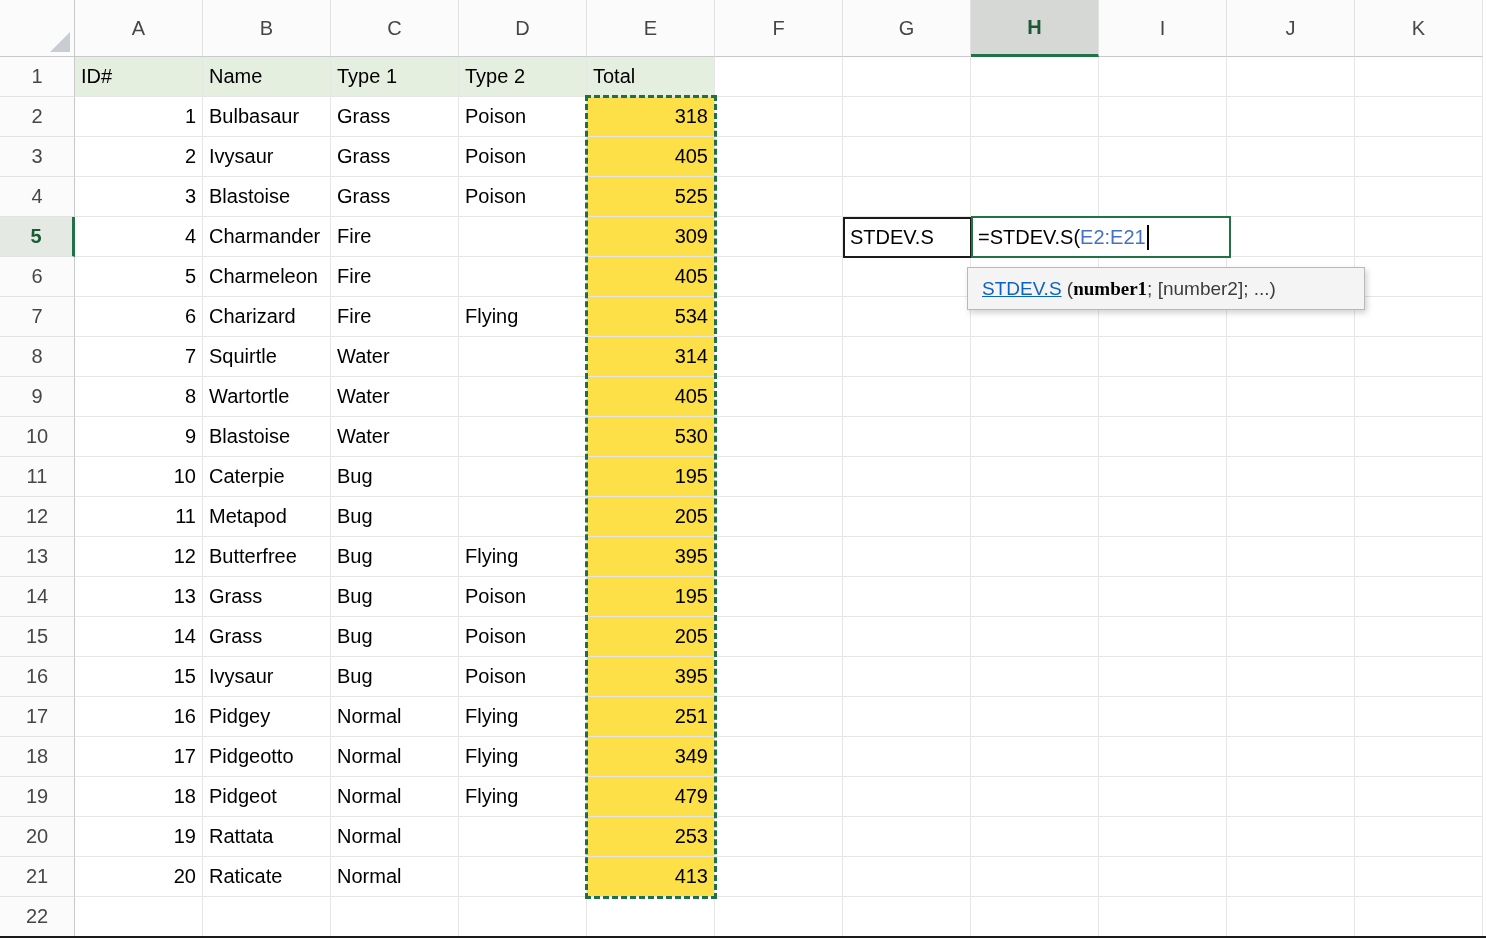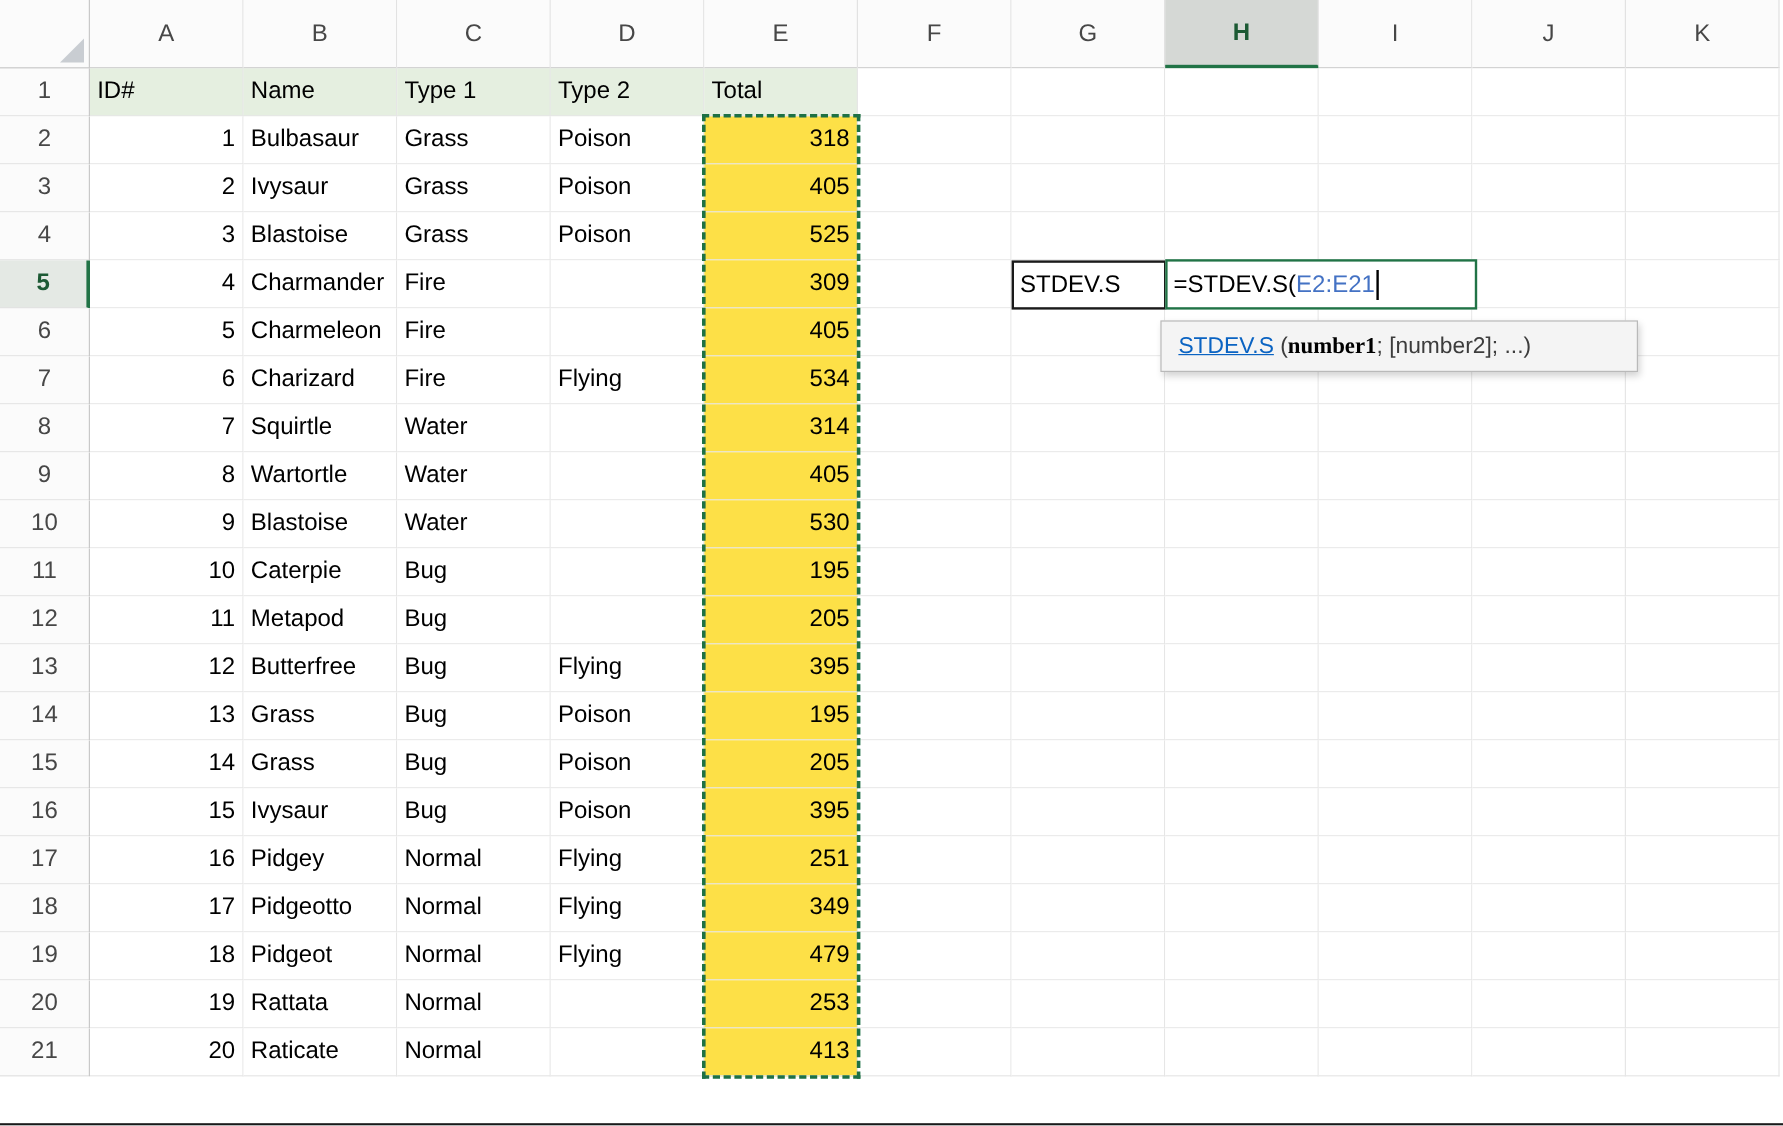--- a/index.html
+++ b/index.html
@@ -449,20 +449,34 @@
         <div class="cell">Normal</div>
         <div class="cell"></div>
         <div class="cell num eSel">413</div>
         <div class="cell"></div>
         <div class="cell"></div>
         <div class="cell"></div>
         <div class="cell"></div>
         <div class="cell"></div>
         <div class="cell"></div>
       </div>
+      <div class="row">
+        <div class="rowhdr">22</div>
+        <div class="cell"></div>
+        <div class="cell"></div>
+        <div class="cell"></div>
+        <div class="cell"></div>
+        <div class="cell"></div>
+        <div class="cell"></div>
+        <div class="cell"></div>
+        <div class="cell"></div>
+        <div class="cell"></div>
+        <div class="cell"></div>
+        <div class="cell"></div>
+      </div>
     </div>
 
   <div id="selectionOverlay"></div>
 
   <div id="g5cell">
     <span>STDEV.S</span>
   </div>
 
   <div id="h5cell"><span>=STDEV.S(</span><span class="ref">E2:E21</span><span class="caret"></span>
   </div>

